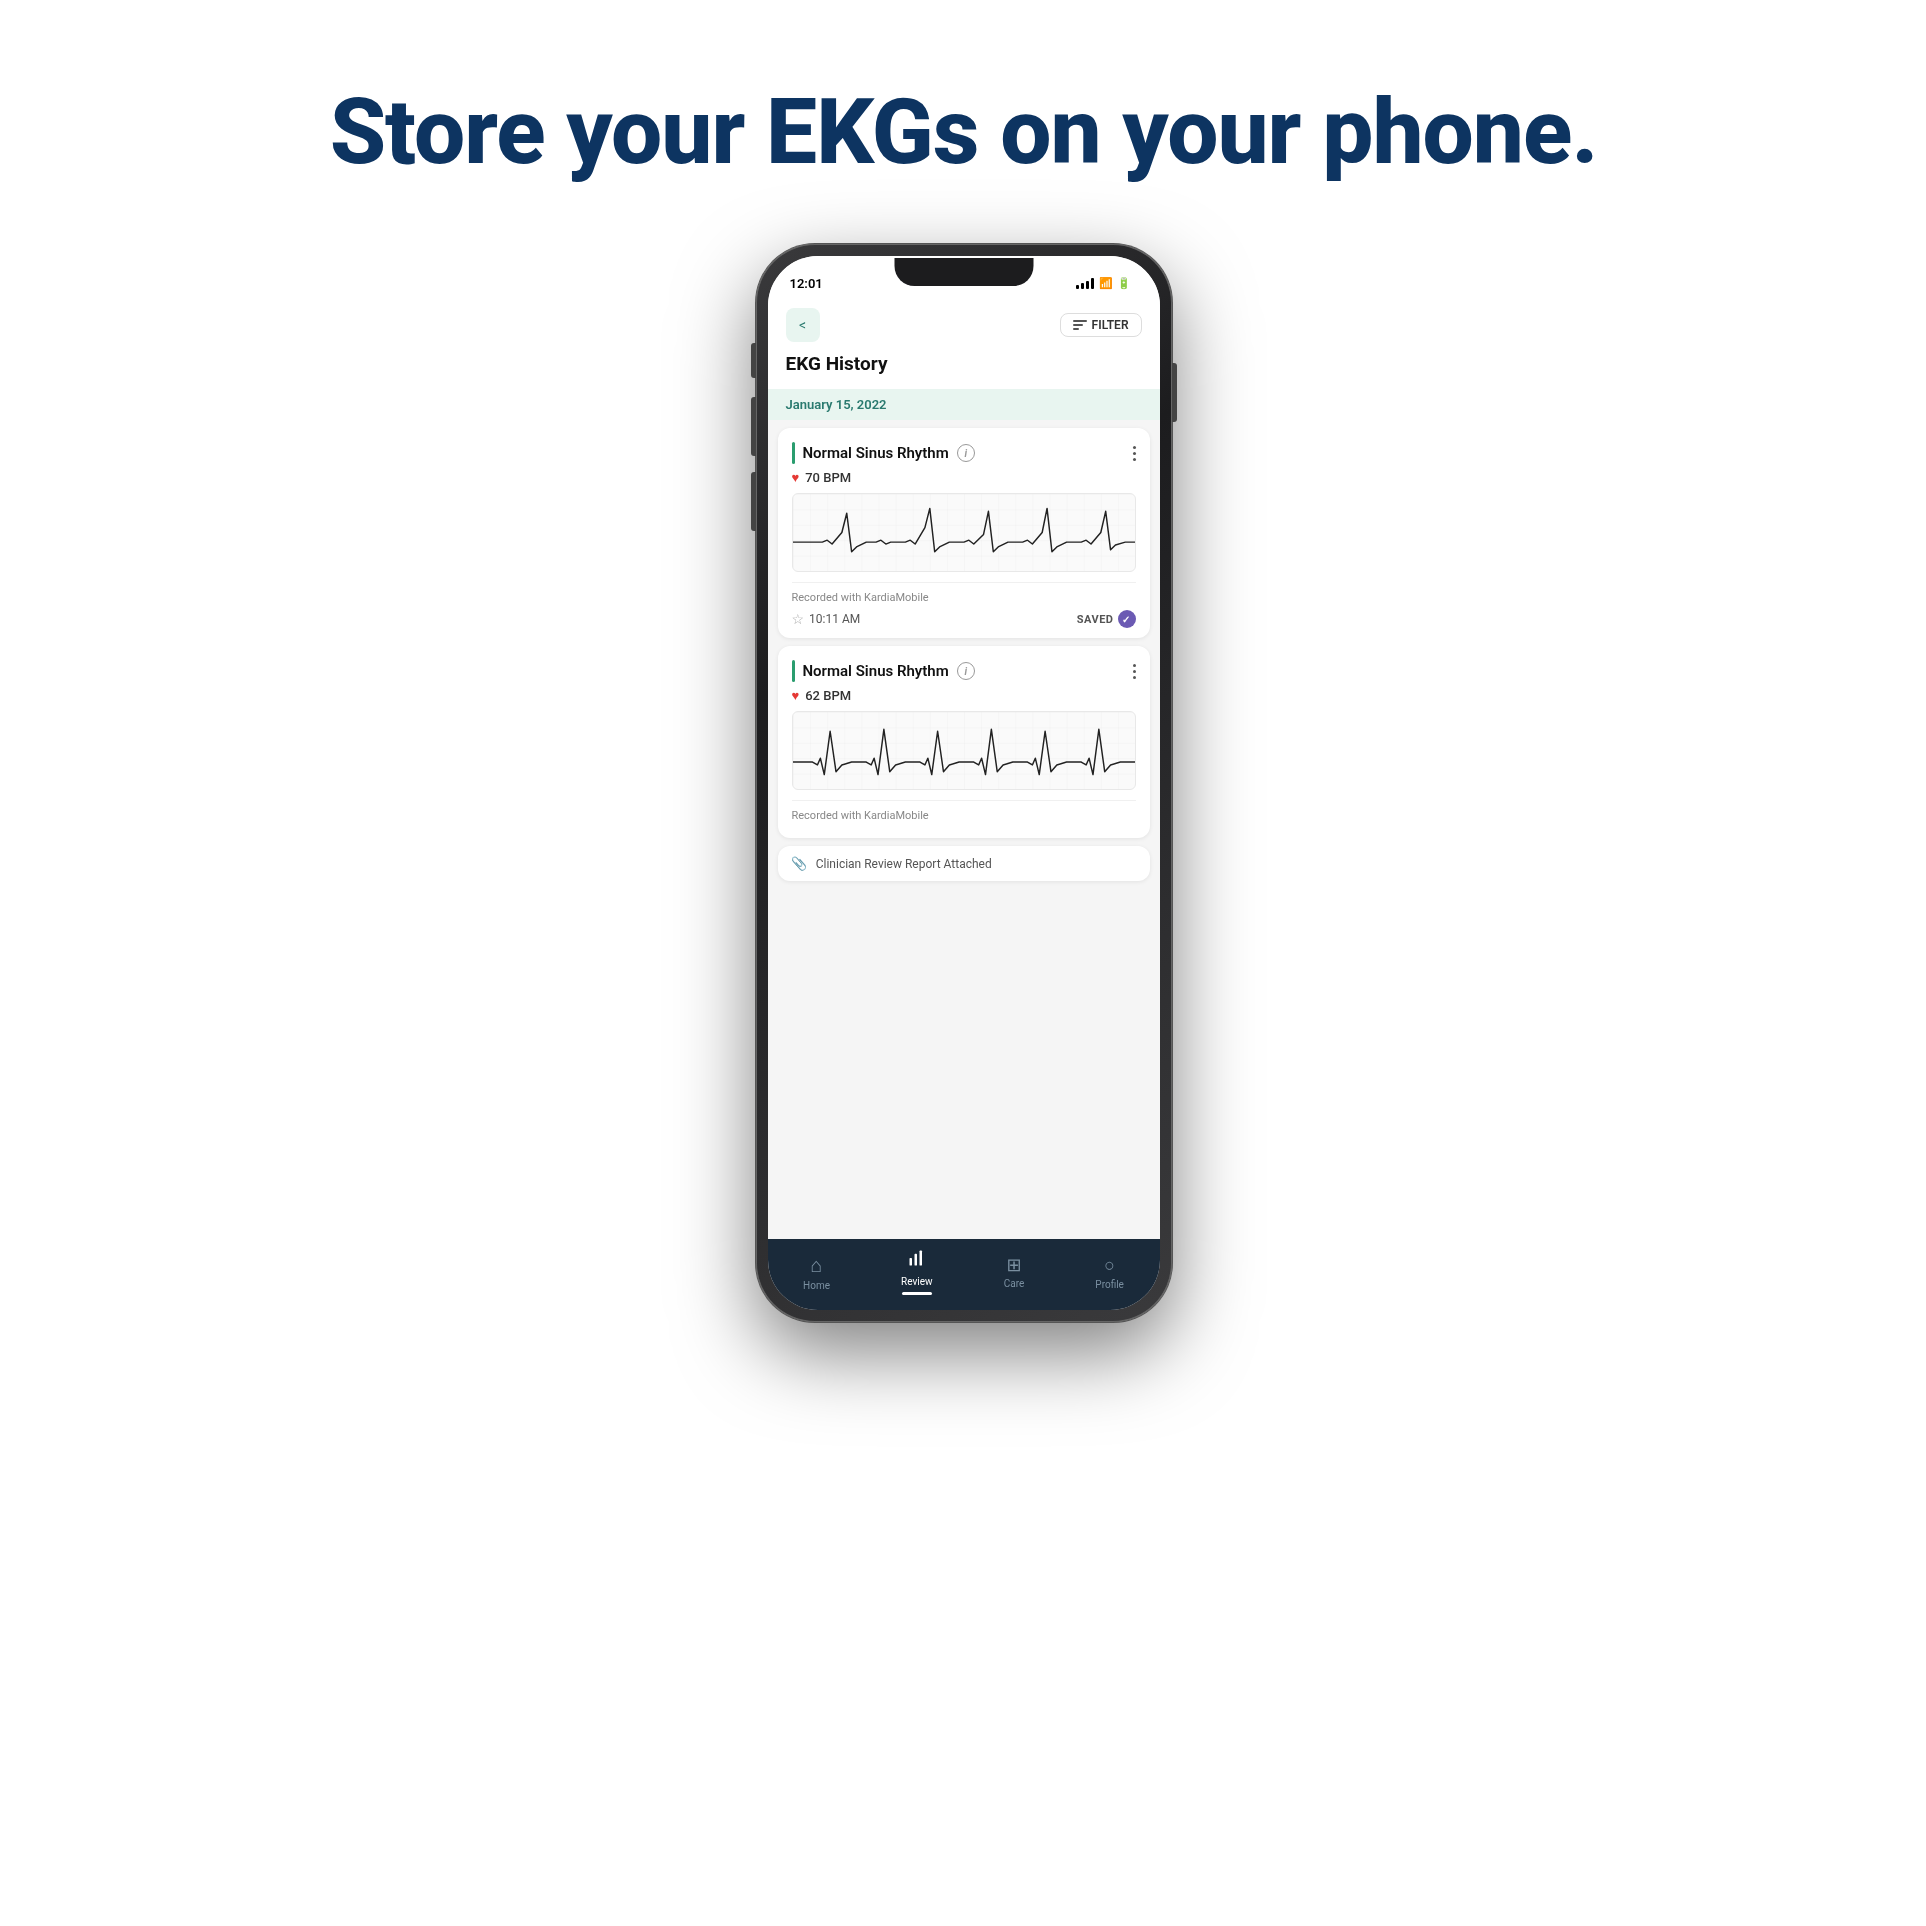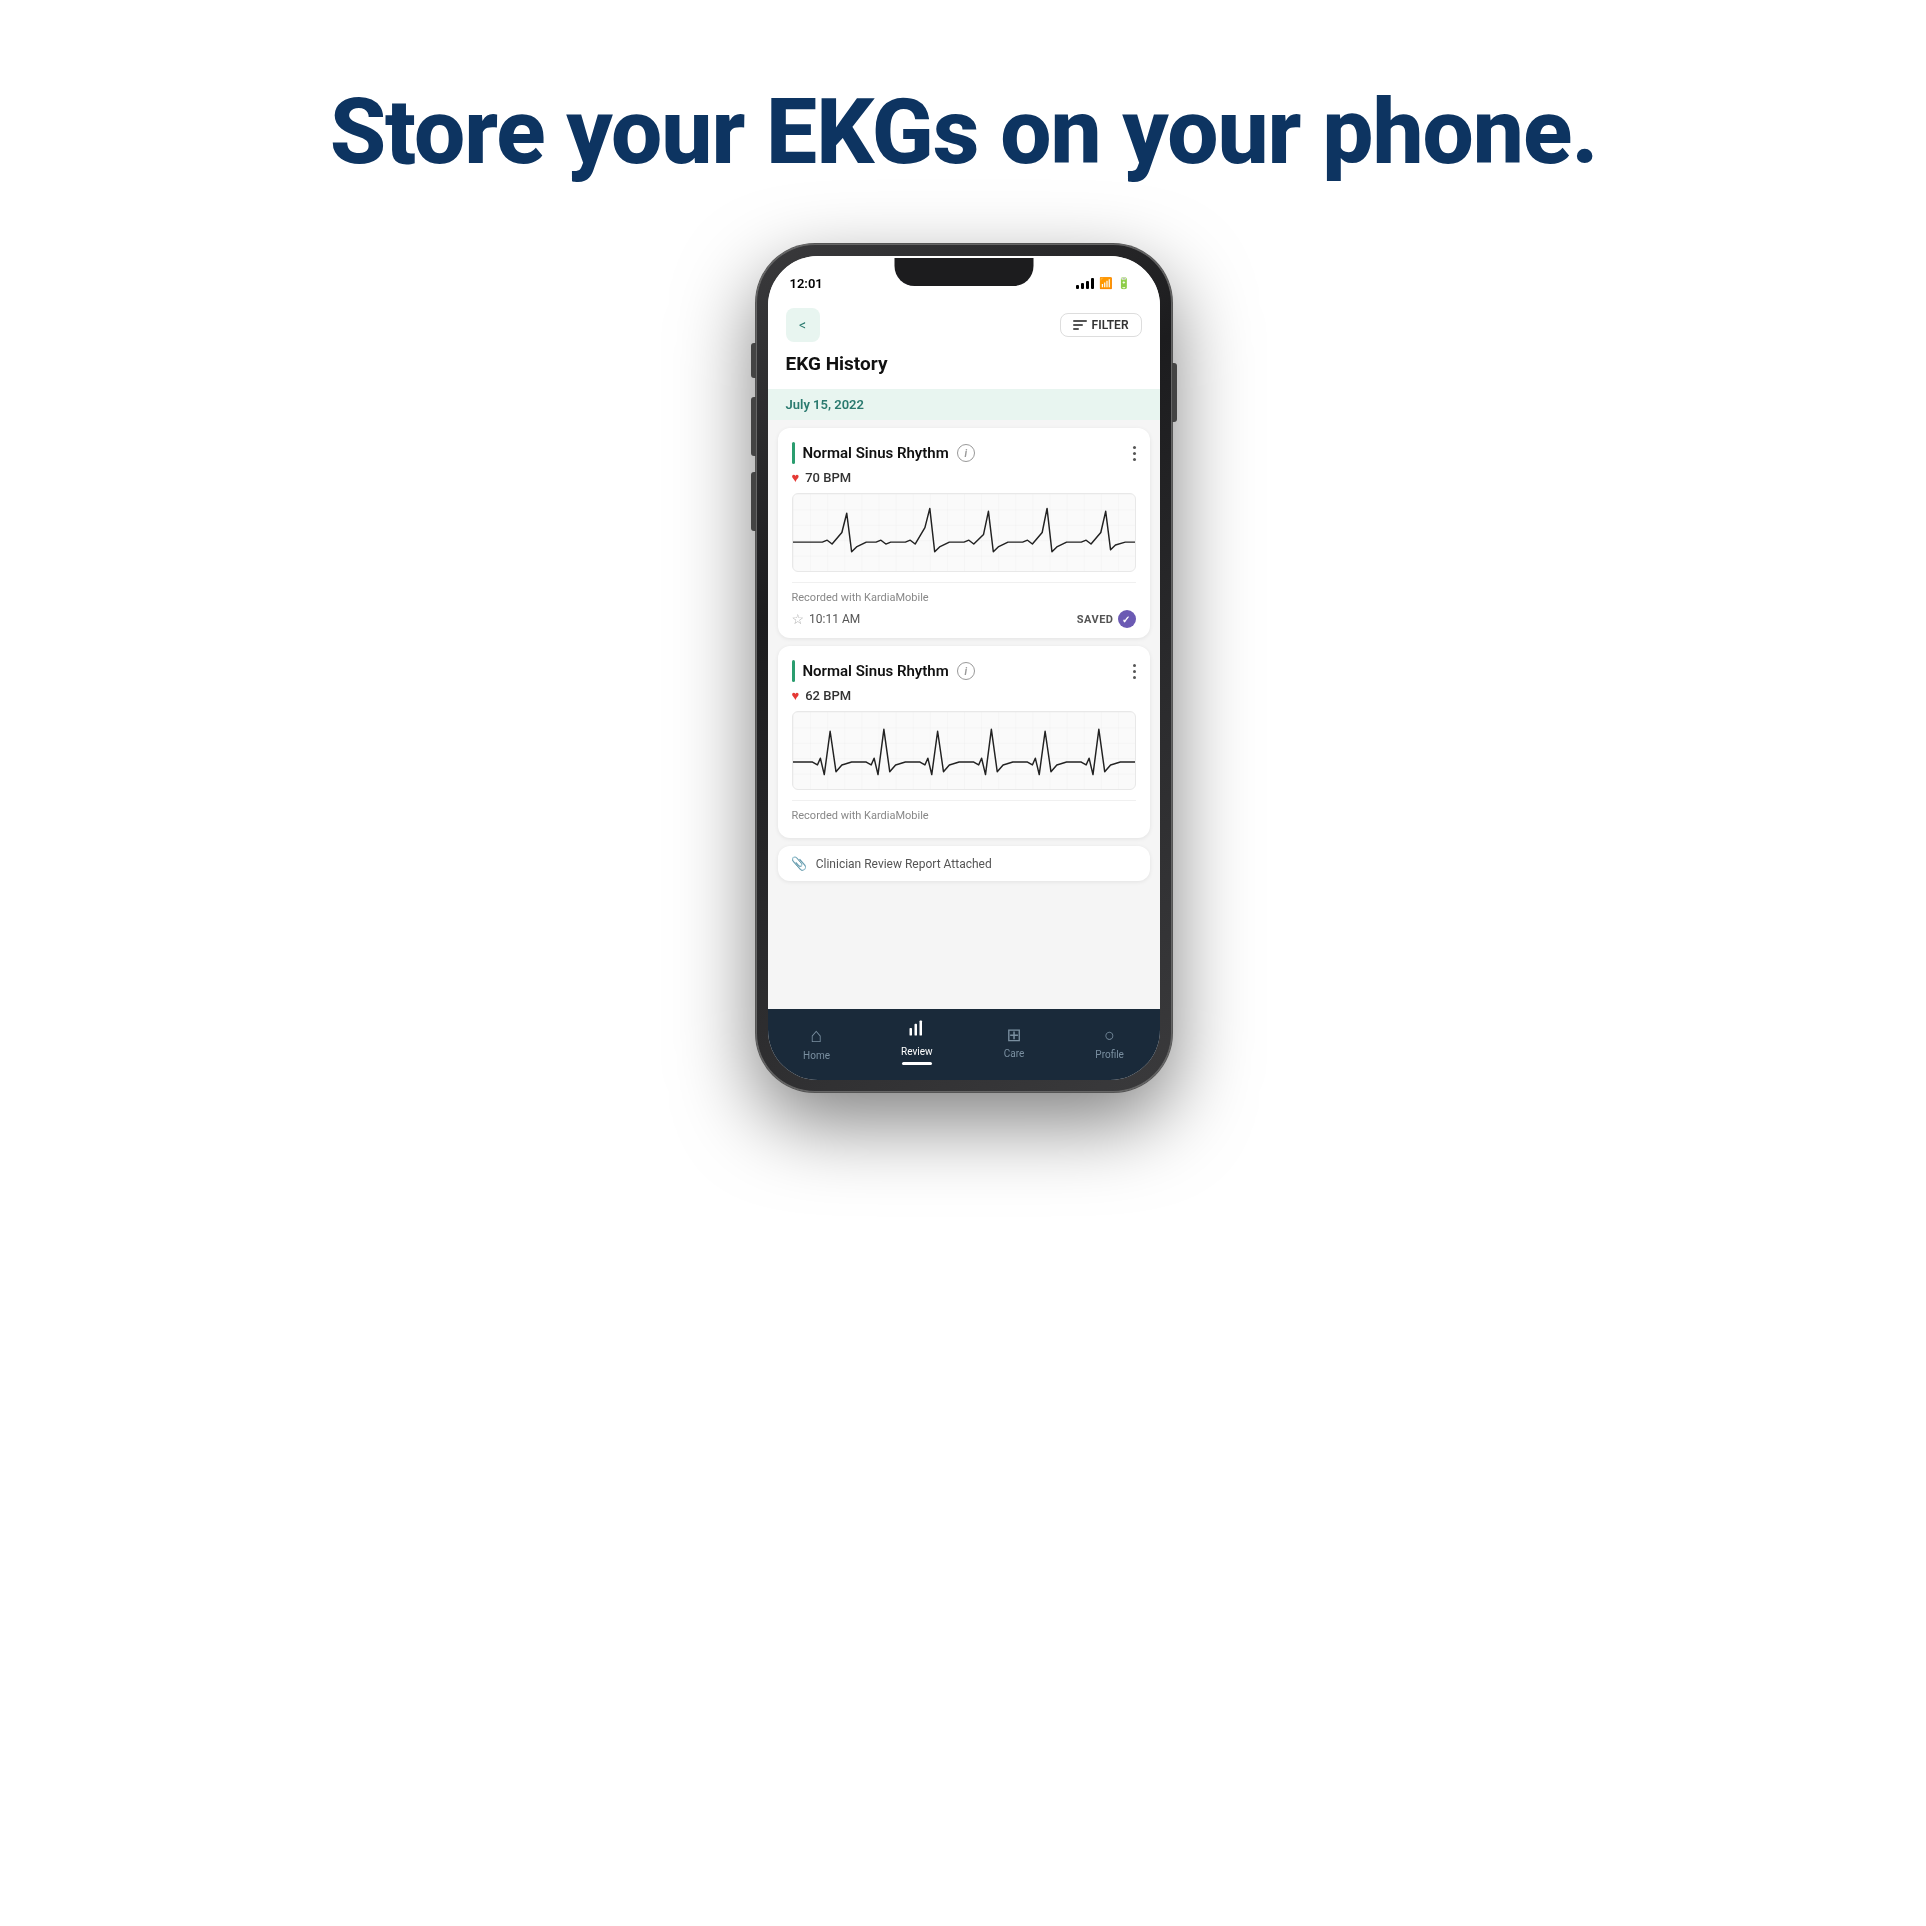--- a/index.html
+++ b/index.html
@@ -22,21 +22,21 @@
       color: #0d3461;
       text-align: center;
       letter-spacing: -1px;
     }
 
     
     .phone-container {
       margin-top: 59px;
       position: relative;
       width: 416px;
-      height: 848px;
+      height: 1078px;
     }
 
     .phone-shell {
       position: absolute;
       top: 0; left: 0; right: 0; bottom: 0;
       background: linear-gradient(145deg, #3a3a3c, #1c1c1e, #2c2c2e, #3a3a3c);
       border-radius: 59px;
       box-shadow:
         0 0 0 1px #555,
         0 30px 79px rgba(0,0,0,0.5),
@@ -449,21 +449,21 @@
           <span>FILTER</span>
         </div>
       </div>
 
       <div class="page-title-section">
         <div class="page-title">EKG History</div>
       </div>
 
       <div class="scroll-area">
 
-        <div class="date-header">July 15, 2022</div>
+        <div class="date-header">January 15, 2022</div>
 
         <div class="ekg-card">
           <div class="card-header">
             <div class="card-header-left">
               <div class="green-accent"></div>
               <span class="rhythm-label">Normal Sinus Rhythm</span>
               <div class="info-icon">i</div>
             </div>
             <div class="more-icon">
               <div class="more-dot"></div>

